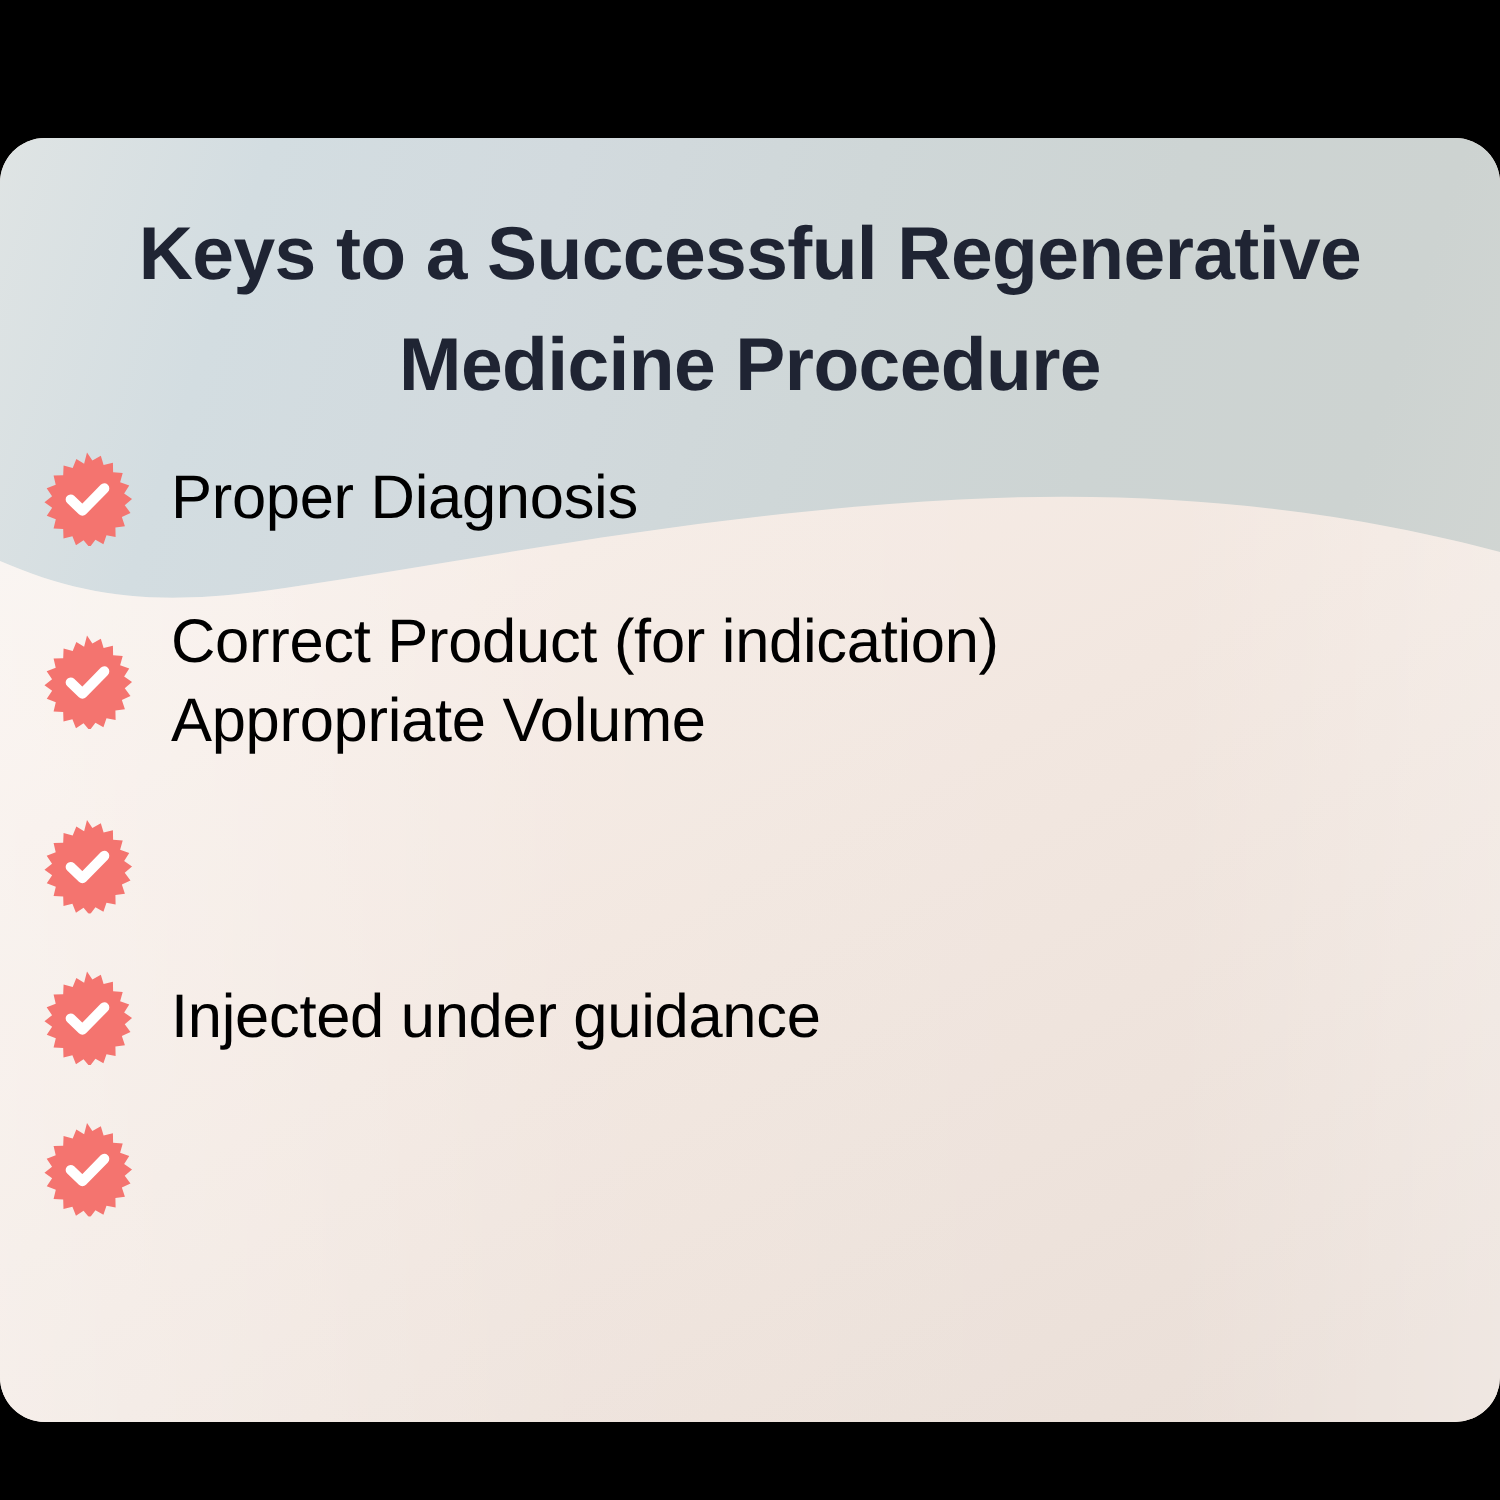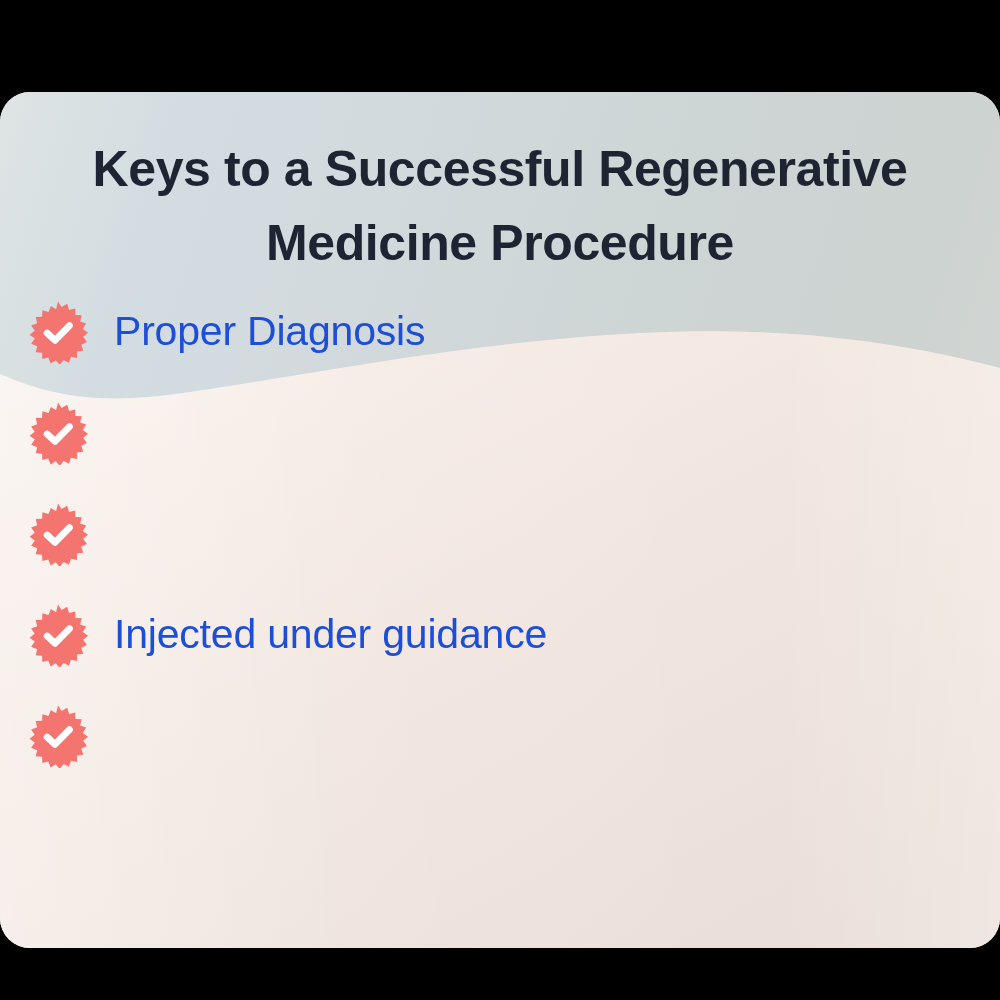--- a/index.html
+++ b/index.html
@@ -100,21 +100,21 @@
   .badge {
     flex: 0 0 auto;
     width: 64px;
     height: 64px;
     margin-right: 24px;
     display: block;
   }
   .badge svg { display: block; width: 64px; height: 64px; }
 
   .row-text {
-    color: #1d4ed8;
+    color: #000000;
     font-size: 41px;
     line-height: 1.30;
     font-weight: 400;
     letter-spacing: -0.2px;
     white-space: pre-line;
   }
 </style>
 </head>
 <body>
 
@@ -169,20 +169,22 @@
         <span class="row-text">Proper Diagnosis</span>
       </div>
 
       <div class="row">
         <span class="badge">
           <svg viewBox="0 0 100 100" xmlns="http://www.w3.org/2000/svg">
             <path fill="#f4746f" d="M50 2.5 L55.6 10.9 L64.4 6 L67.3 15.6 L77 13.3 L77.2 23.3 L87.2 24 L84.5 33.6 L94 36.9 L88.7 45.4 L96.9 51 L89.3 57.5 L95.3 65.5 L86.3 69.8 L89.5 79.3 L79.6 80.6 L79.8 90.6 L70.3 88.7 L67.1 98.2 L58.8 93.6 L52.7 101.5 L46.4 94 L38.5 99.2 L34.8 89.9 L25.5 92.3 L25.2 82.3 L15.2 81.8 L17.5 72.1 L8.1 68.5 L13.7 60.2 L5.7 54.3 L13.6 48.1 L8 39.8 L17.4 36.3 L15.2 26.6 L25.2 26.2 L25.6 16.2 L35.1 18.8 L38.9 9.5 L47 14.4 Z"></path>
             <path fill="none" stroke="#ffffff" stroke-width="10.5" stroke-linecap="round" stroke-linejoin="round" d="M33 51.5 L45.2 63.2 L68 40"></path>
           </svg>
         </span>
+        <span class="row-text">Correct Product (for indication)
+Appropriate Volume</span>
       </div>
 
       <div class="row">
         <span class="badge">
           <svg viewBox="0 0 100 100" xmlns="http://www.w3.org/2000/svg">
             <path fill="#f4746f" d="M50 2.5 L55.6 10.9 L64.4 6 L67.3 15.6 L77 13.3 L77.2 23.3 L87.2 24 L84.5 33.6 L94 36.9 L88.7 45.4 L96.9 51 L89.3 57.5 L95.3 65.5 L86.3 69.8 L89.5 79.3 L79.6 80.6 L79.8 90.6 L70.3 88.7 L67.1 98.2 L58.8 93.6 L52.7 101.5 L46.4 94 L38.5 99.2 L34.8 89.9 L25.5 92.3 L25.2 82.3 L15.2 81.8 L17.5 72.1 L8.1 68.5 L13.7 60.2 L5.7 54.3 L13.6 48.1 L8 39.8 L17.4 36.3 L15.2 26.6 L25.2 26.2 L25.6 16.2 L35.1 18.8 L38.9 9.5 L47 14.4 Z"></path>
             <path fill="none" stroke="#ffffff" stroke-width="10.5" stroke-linecap="round" stroke-linejoin="round" d="M33 51.5 L45.2 63.2 L68 40"></path>
           </svg>
         </span>
       </div>

